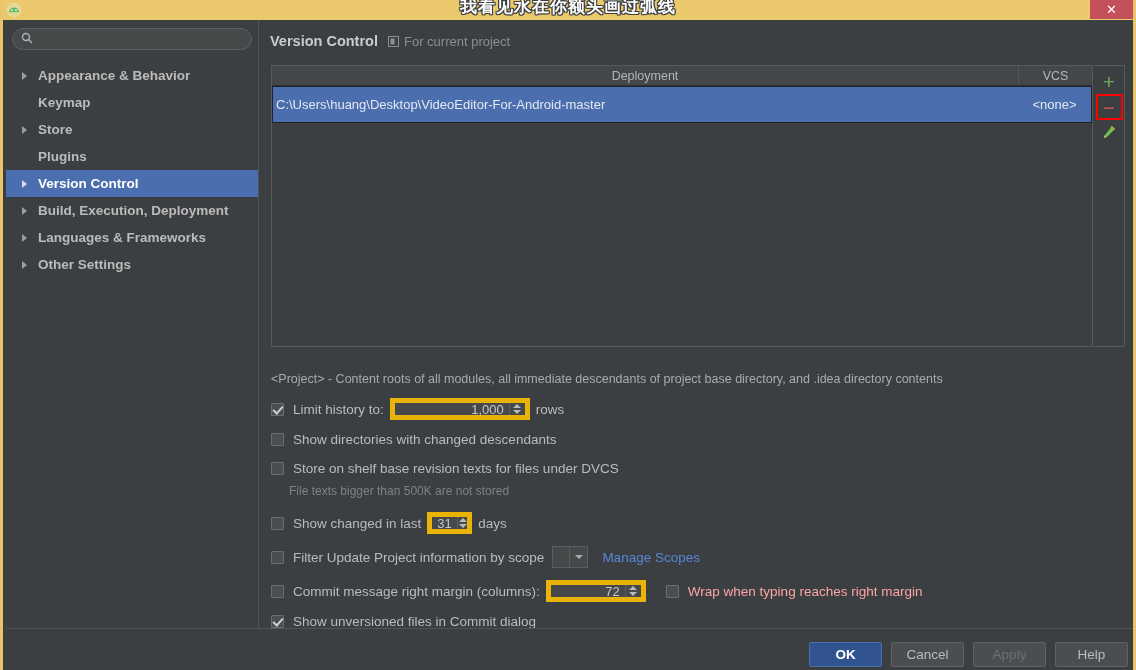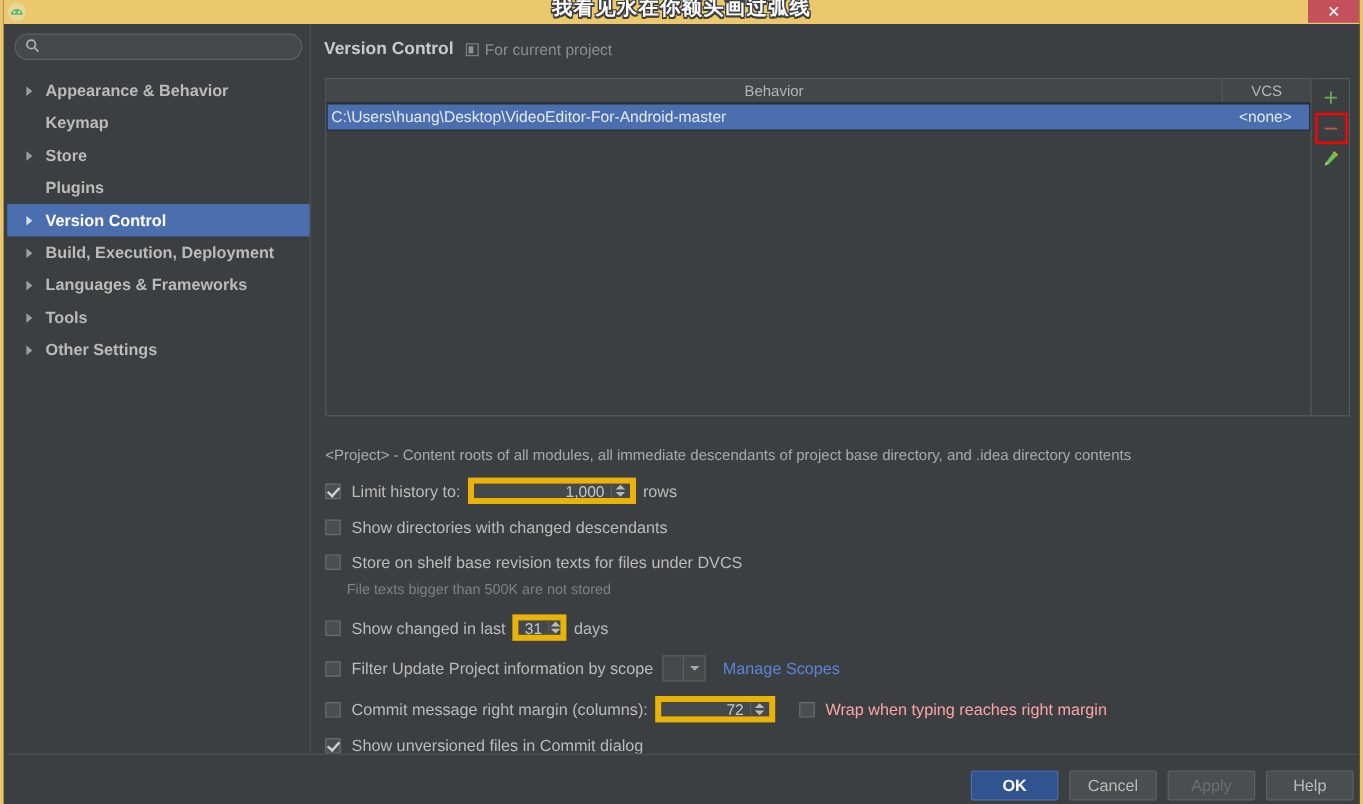--- a/index.html
+++ b/index.html
@@ -203,21 +203,21 @@
     display: flex;
     align-items: center;
     justify-content: center;
     box-sizing: border-box;
   }
   .th.dir { flex: 1 1 auto; border-right: 1px solid #545859; }
   .th.vcs { flex: 0 0 73px; }
   .table-body { position: relative; }
   .table-row {
     display: flex;
-    height: 23px;
+    height: 37px;
     background: #4b6eaf;
     border: 1px solid #1f2225;
     box-sizing: border-box;
     color: #e4e8ef;
     font-size: 13px;
   }
   .td {
     display: flex;
     align-items: center;
     box-sizing: border-box;
@@ -502,47 +502,41 @@
         <div class="tree-item">
           <span class="arrow">
               <span class="tri"></span>
             </span>
           <span class="tree-label">Languages &amp; Frameworks</span>
         </div>
         <div class="tree-item">
           <span class="arrow">
               <span class="tri"></span>
             </span>
-          <span class="tree-label">Tools</span>
-        </div>
-        <div class="tree-item">
-          <span class="arrow">
-              <span class="tri"></span>
-            </span>
           <span class="tree-label">Other Settings</span>
         </div>
       </div>
     </div>
 
     <div class="content">
 
       <div class="content-header">
         <span class="ch-title">Version Control</span>
         <span class="ch-proj-icon">
           <svg width="11" height="11" viewBox="0 0 11 11">
             <rect x="0.5" y="0.5" width="10" height="10" fill="none" stroke="#8a8f93" stroke-width="1"></rect>
             <rect x="2.5" y="2.5" width="4" height="6" fill="#8a8f93"></rect>
           </svg>
         </span>
         <span class="ch-sub">For current project</span>
       </div>
 
       <div class="table-wrap">
         <div class="table-head">
-          <div class="th dir">Behavior</div>
+          <div class="th dir">Deployment</div>
           <div class="th vcs">VCS</div>
         </div>
         <div class="table-body">
           <div class="table-row">
             <div class="td dir">C:\Users\huang\Desktop\VideoEditor-For-Android-master</div>
             <div class="td vcs">&lt;none&gt;</div>
           </div>
         </div>
       </div>
 

